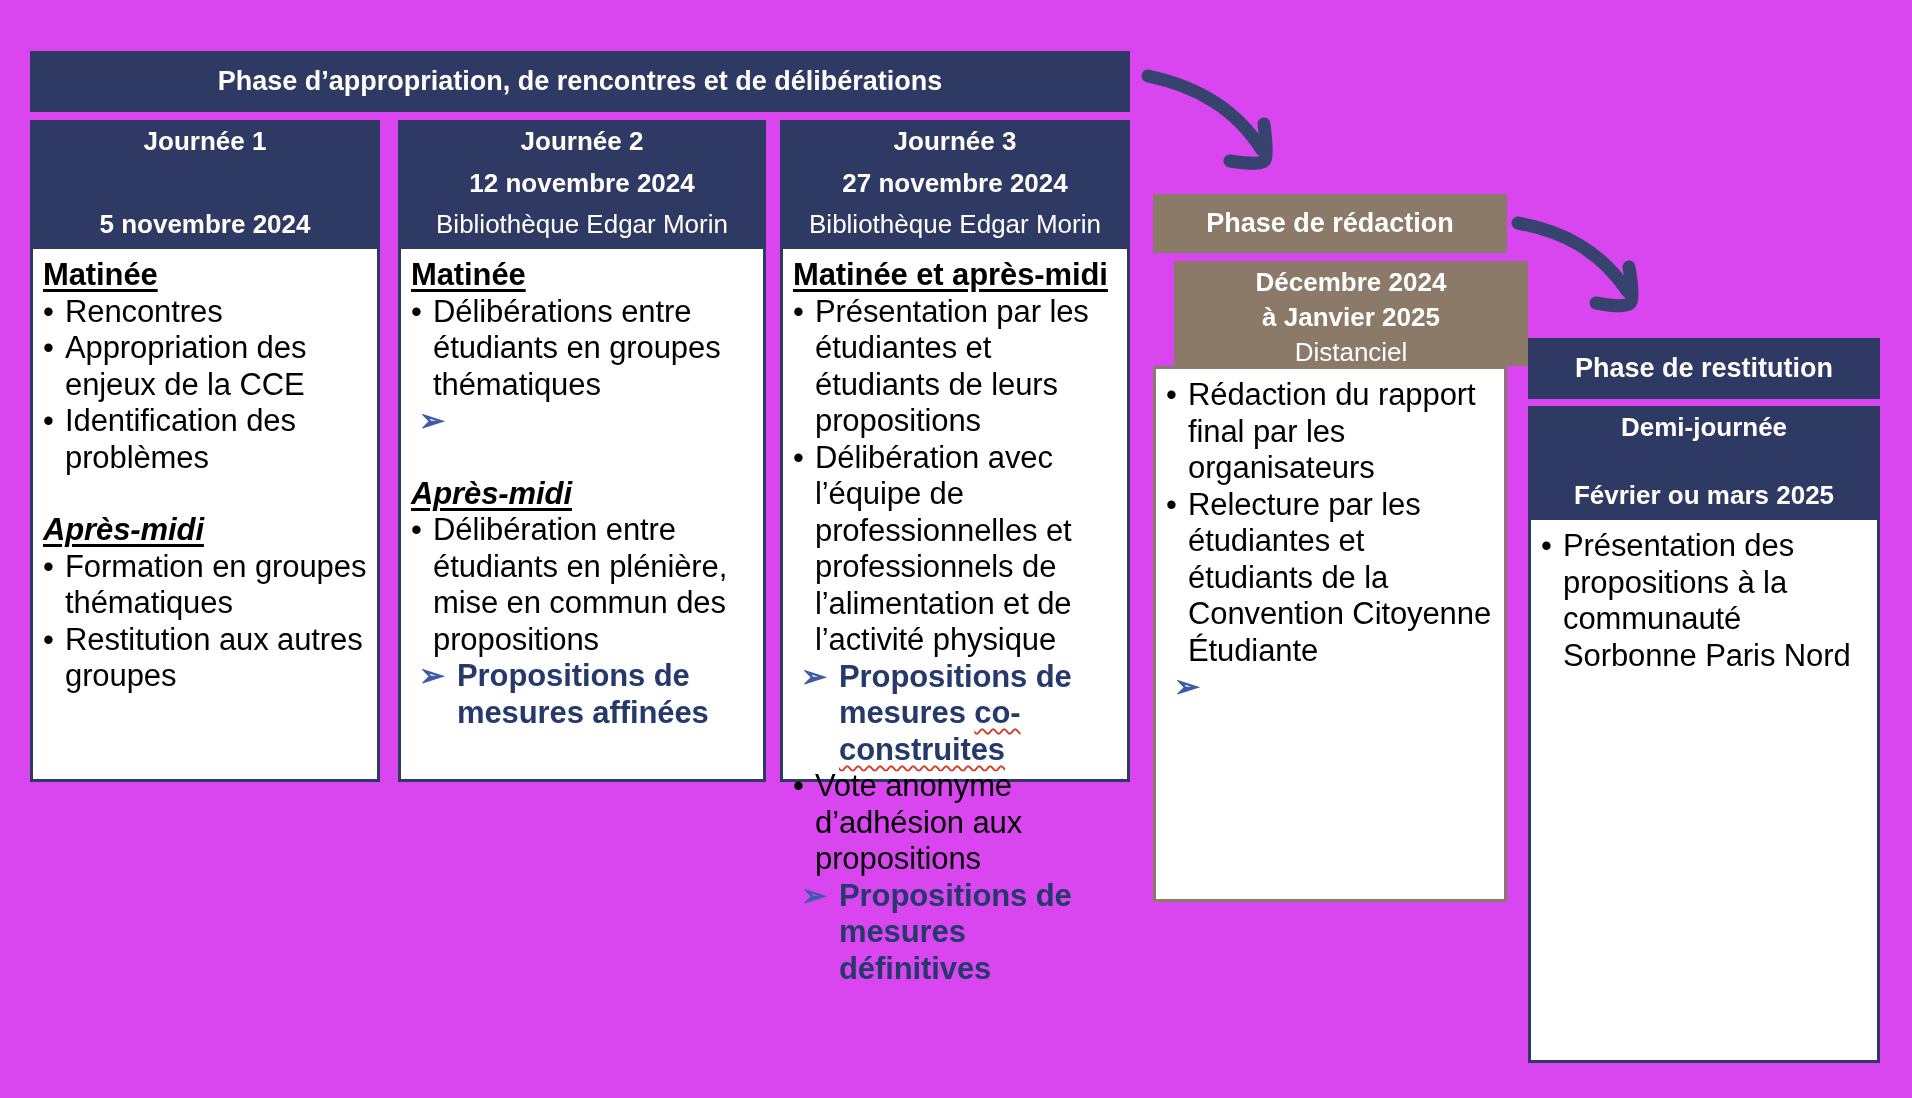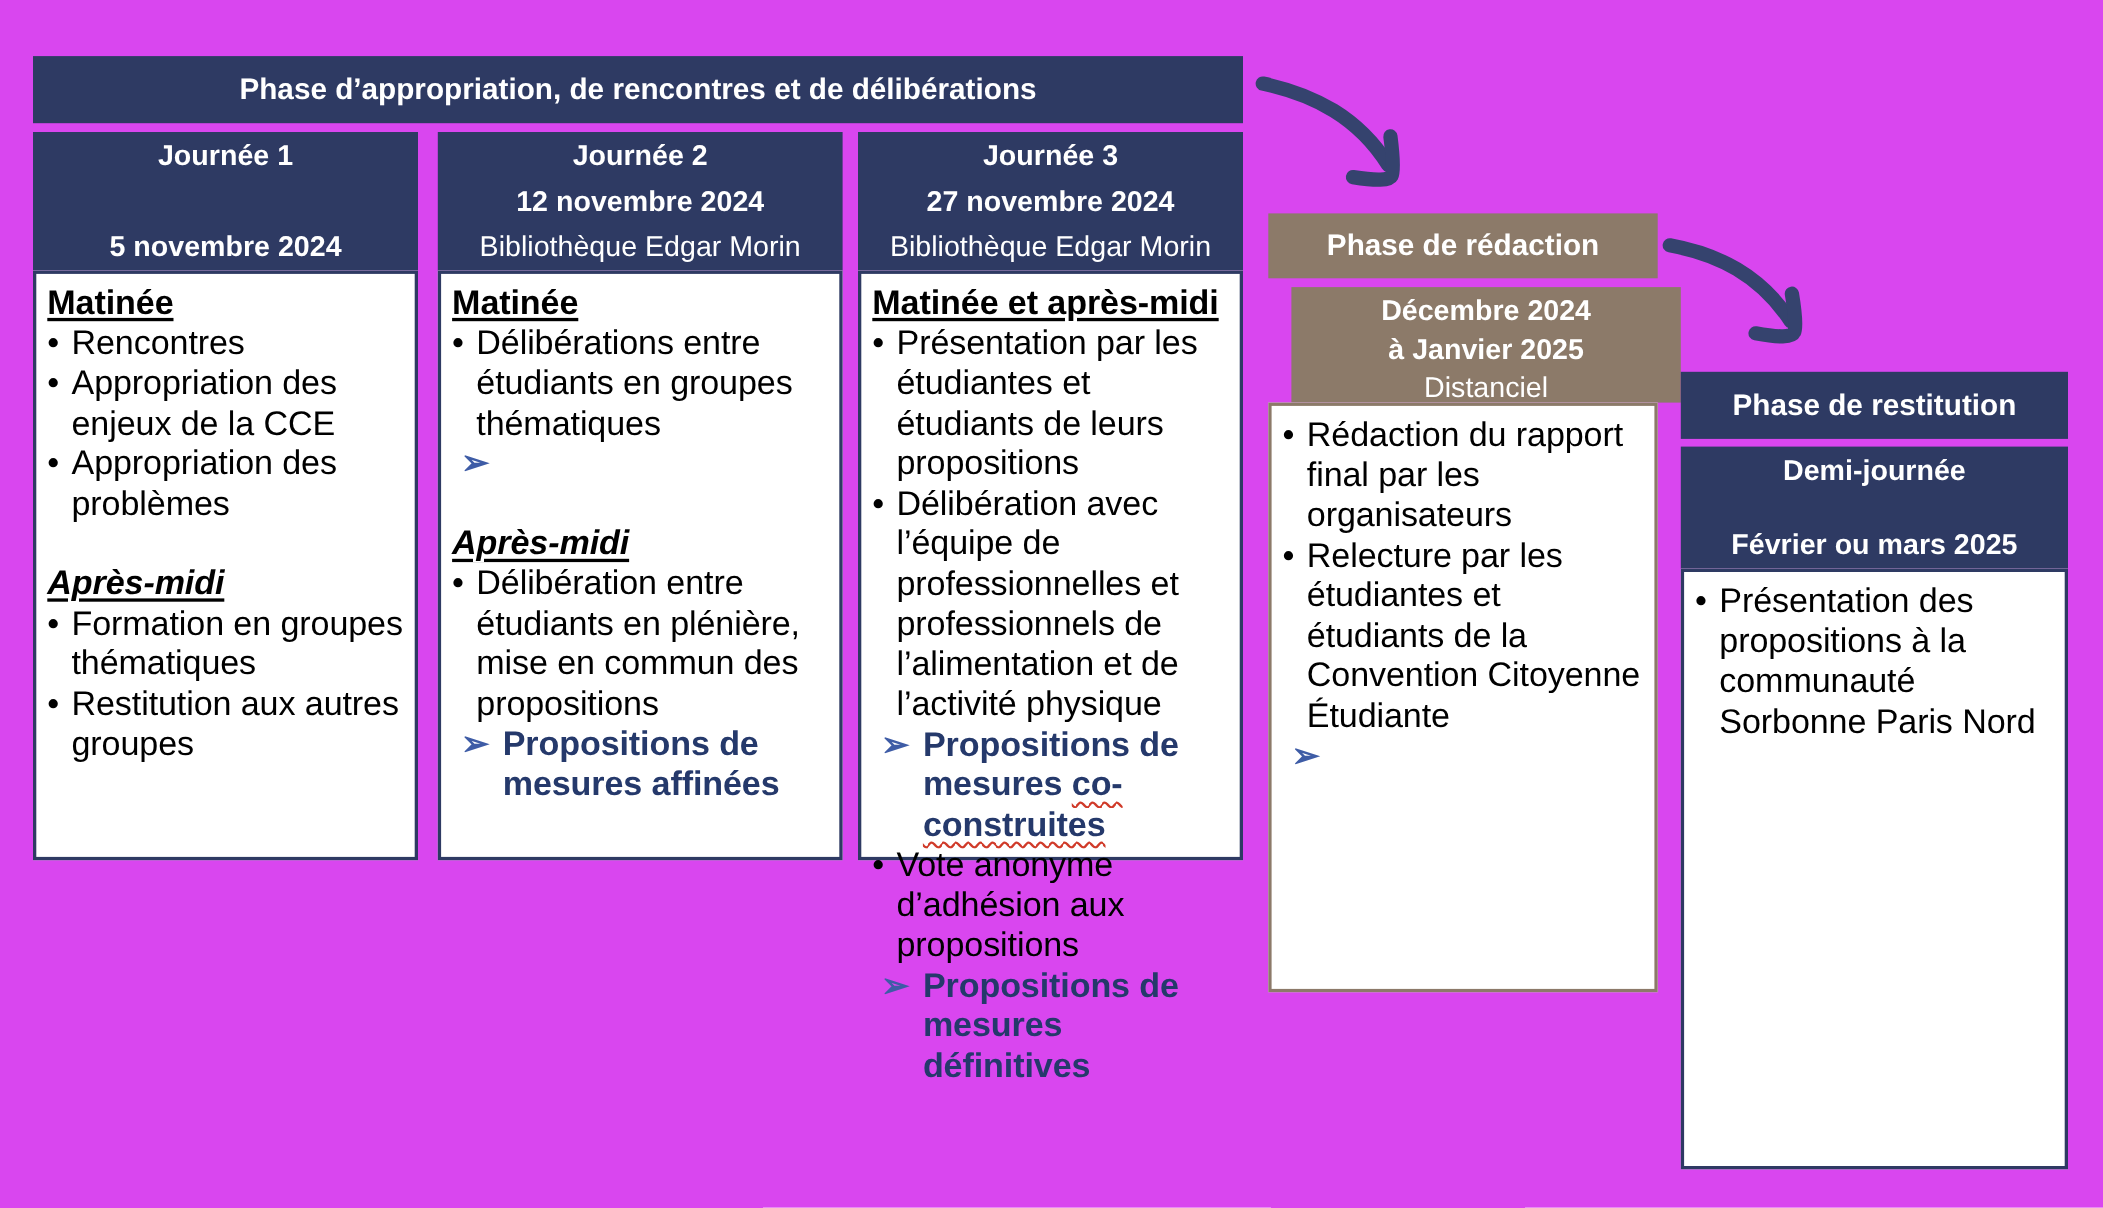--- a/index.html
+++ b/index.html
@@ -68,21 +68,21 @@
       <div class="item">
         <span class="marker">•</span>
         <span class="itext">Rencontres</span>
       </div>
       <div class="item">
         <span class="marker">•</span>
         <span class="itext">Appropriation des enjeux de la CCE</span>
       </div>
       <div class="item">
         <span class="marker">•</span>
-        <span class="itext">Appropriation des problèmes</span>
+        <span class="itext">Identification des problèmes</span>
       </div>
       <div class="sec-h gap">Après-midi</div>
       <div class="item">
         <span class="marker">•</span>
         <span class="itext">Formation en groupes thématiques</span>
       </div>
       <div class="item">
         <span class="marker">•</span>
         <span class="itext">Restitution aux autres groupes</span>
       </div>

